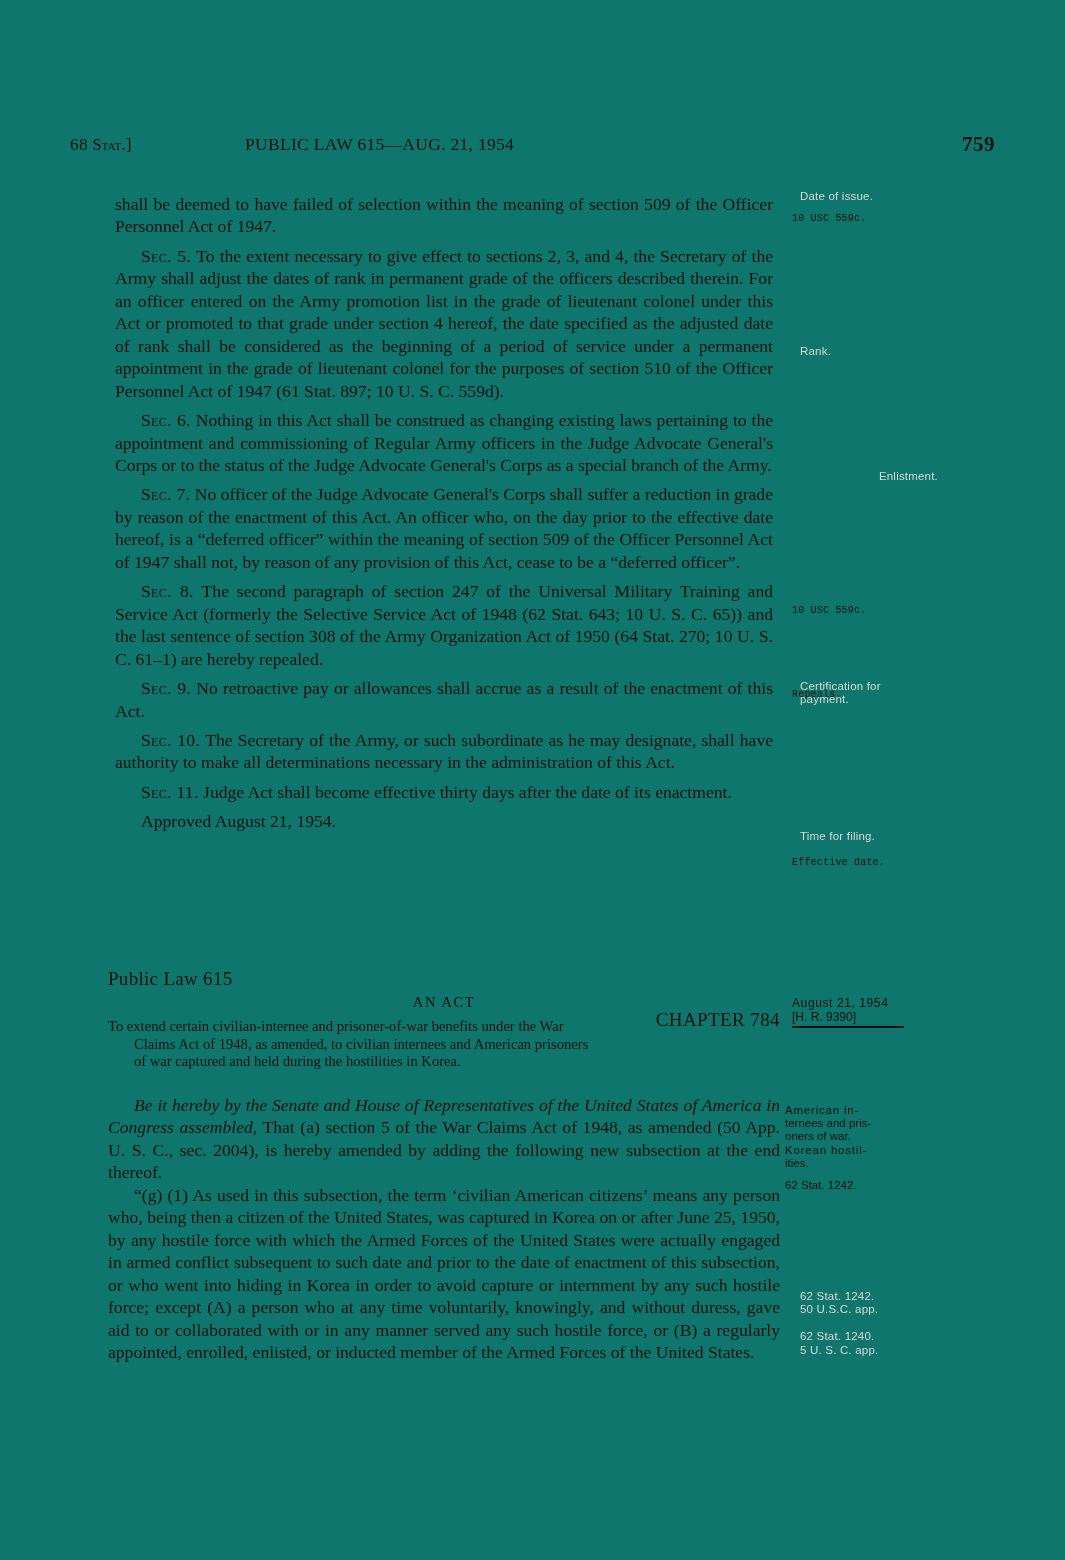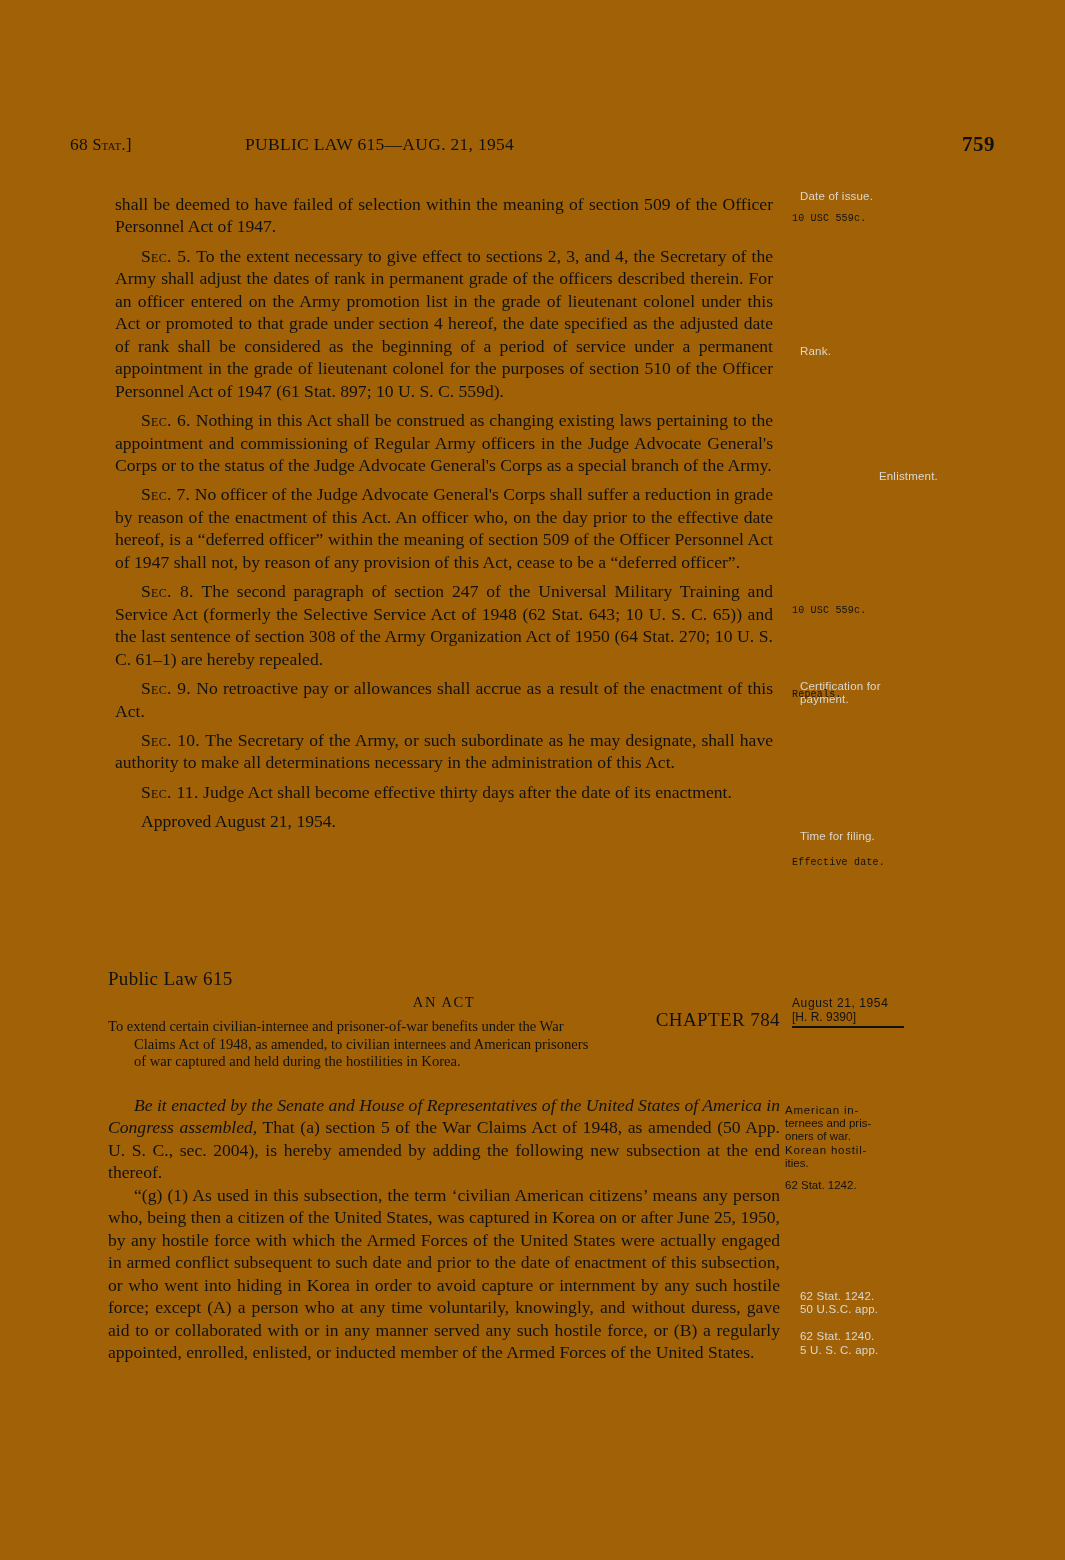--- a/index.html
+++ b/index.html
@@ -13,21 +13,21 @@
     position: relative;
     font-family: "Liberation Serif", serif;
     color: #111111;
     overflow: hidden;
   }
   .page {
     position: absolute;
     left: 0; top: 0;
     width: 1065px;
     height: 1560px;
-    background: #a16207;
+    background: #0f766e;
   }
 
   
   .runhead {
     position: absolute;
     left: 70px;
     top: 132px;
     width: 925px;
     height: 26px;
     font-size: 17.5px;
@@ -251,21 +251,21 @@
     <div class="rule"></div>
   </div>
 
   <div class="longtitle">
     <span>To extend certain civilian-internee and prisoner-of-war benefits under the War</span>
     <span class="cont">Claims Act of 1948, as amended, to civilian internees and American prisoners</span>
     <span class="cont">of war captured and held during the hostilities in Korea.</span>
   </div>
 
   <div class="enacting">
-    <p class="ind"><span class="it">Be it enacted by the Senate and House of Representatives of the United States of America in Congress assembled,</span><span> That (a) section 5 of the War Claims Act of 1948, as amended (50 App. U. S. C., sec. 2004), is hereby amended by adding the following new subsection at the end thereof.</span></p>
+    <p class="ind"><span class="it">Be it hereby by the Senate and House of Representatives of the United States of America in Congress assembled,</span><span> That (a) section 5 of the War Claims Act of 1948, as amended (50 App. U. S. C., sec. 2004), is hereby amended by adding the following new subsection at the end thereof.</span></p>
     <p class="ind">“(g) (1) As used in this subsection, the term ‘civilian American citizens’ means any person who, being then a citizen of the United States, was captured in Korea on or after June 25, 1950, by any hostile force with which the Armed Forces of the United States were actually engaged in armed conflict subsequent to such date and prior to the date of enactment of this subsection, or who went into hiding in Korea in order to avoid capture or internment by any such hostile force; except (A) a person who at any time voluntarily, knowingly, and without duress, gave aid to or collaborated with or in any manner served any such hostile force, or (B) a regularly appointed, enrolled, enlisted, or inducted member of the Armed Forces of the United States.</p>
   </div>
 
   <div class="note-civ">
     <div class="sp2">American in-</div>
     <div>ternees and pris-</div>
     <div>oners of war.</div>
     <div class="sp2">Korean hostil-</div>
     <div>ities.</div>
     <div class="stat">62 Stat. 1242.</div>

